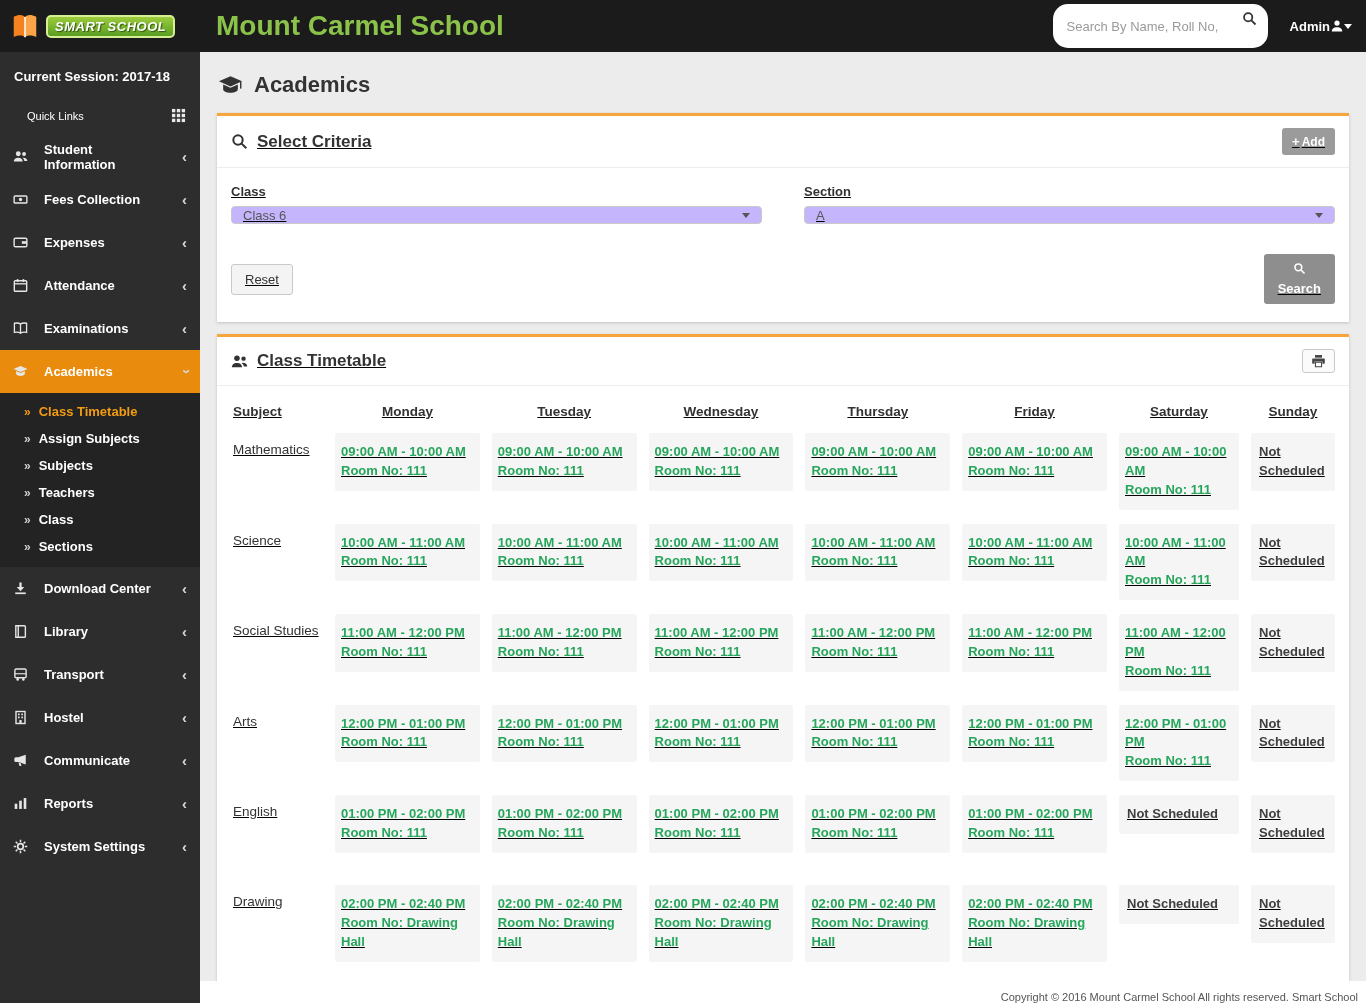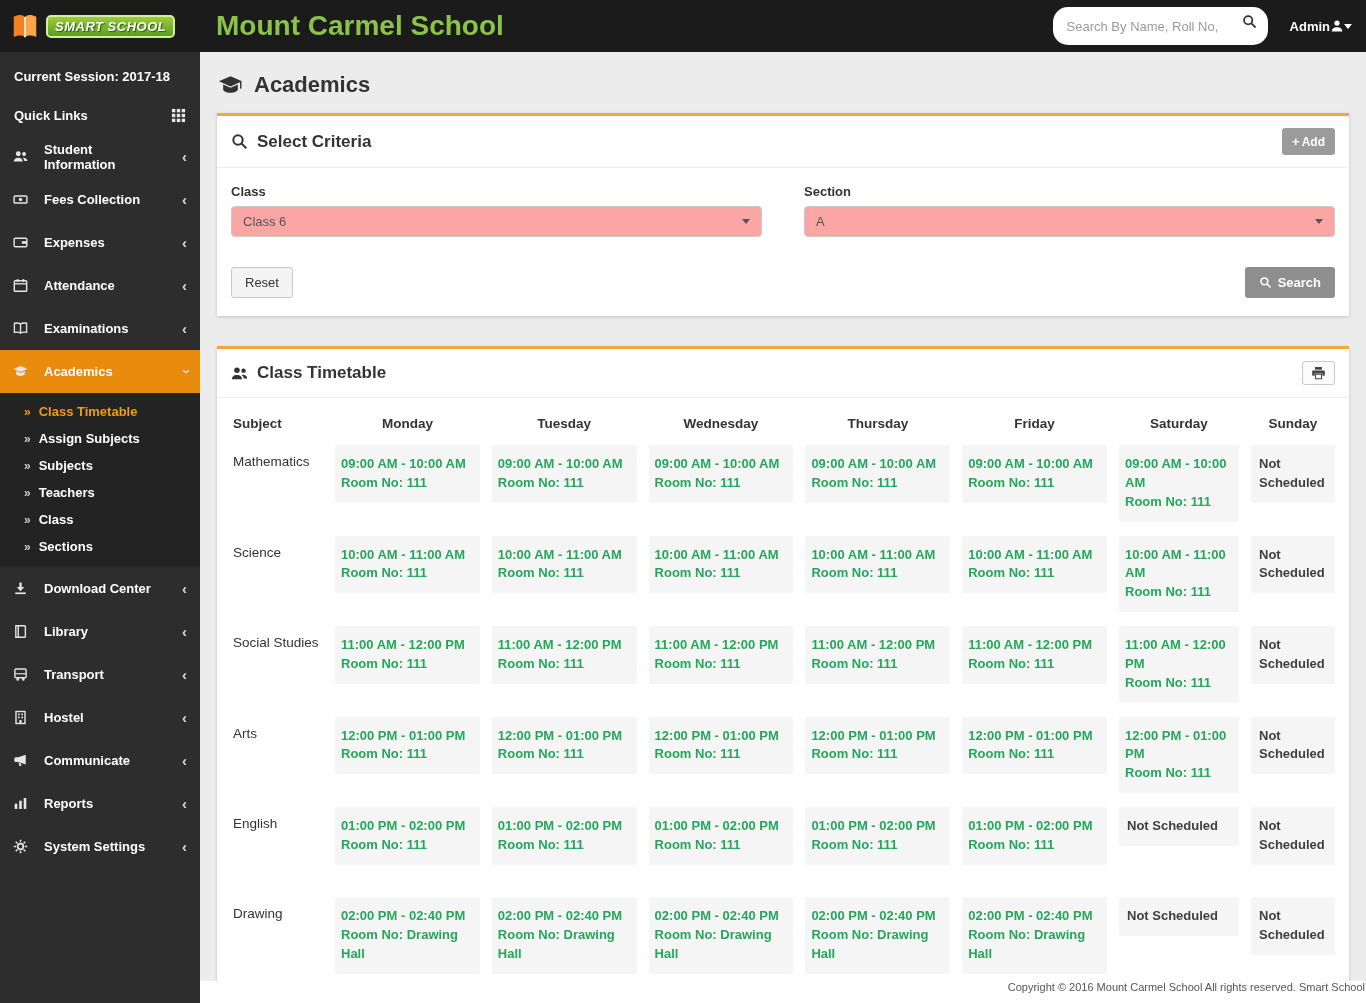--- a/index.html
+++ b/index.html
@@ -10,38 +10,38 @@
   .topbar { height:52px; display:flex; background:#1b1b1b; align-items:stretch; }
   .logo-area { width:200px; flex:0 0 200px; display:flex; align-items:center; gap:6px; padding-left:10px; }
   .logo-book svg { width:30px; height:30px; display:block; }
   .logo-badge { background:linear-gradient(180deg,#9ccc3c,#5a9e21); border:2px solid #d6ef95;
     border-radius:5px; color:#fff; font-style:italic; font-weight:bold; font-size:13px;
     letter-spacing:.5px; padding:2px 7px; text-shadow:1px 1px 1px #33550e; white-space:nowrap; }
   .topbar-rest { flex:1; display:flex; align-items:center; padding:0 14px 0 16px; }
   .school-name { color:#8bc34a; font-size:28px; font-weight:bold; }
   .topbar-right { margin-left:auto; display:flex; align-items:center; gap:22px; }
   .searchbox { position:relative; }
-  .searchbox input { width:215px; height:38px; border:none; border-radius:15px; padding:0 34px 0 14px;
+  .searchbox input { width:215px; height:44px; border:none; border-radius:15px; padding:0 34px 0 14px;
     font-size:13px; color:#333; outline:none; font-family:"Liberation Sans", sans-serif; background:#fff; }
   .searchbox input::placeholder { color:#9a9a9a; }
   .searchbox .mag { position:absolute; right:11px; top:7px; width:15px; height:15px; color:#333; cursor:pointer; }
   .admin { display:flex; align-items:center; color:#fff; font-size:13px; font-weight:bold; cursor:pointer; }
   .admin .person { width:14px; height:14px; color:#fff; }
   .caret-down { width:0; height:0; border-left:4px solid transparent; border-right:4px solid transparent;
     border-top:5px solid #fff; display:inline-block; }
 
   
   .body-row { display:flex; height:951px; }
   .sidebar { width:200px; flex:0 0 200px; background:#2d2d2d; color:#f2f2f2; overflow:hidden; }
   .main-col { flex:1; display:flex; flex-direction:column; background:#ececec; min-width:0; }
 
   
   .session { padding:17px 14px 14px; font-size:13px; color:#fff; font-weight:600; }
   .quicklinks { display:flex; justify-content:space-between; align-items:center; padding:10px 14px 12px;
-    font-size:13px; font-weight:bold; color:#fff; cursor:pointer; }
+    font-size:11px; font-weight:normal; color:#fff; cursor:pointer;margin-left:13px; }
   .quicklinks .grid-ic { width:15px; height:15px; color:#e8e8e8; }
   .menu-item { height:43px; display:flex; align-items:center; gap:16px; padding:0 13px;
     font-size:13px; color:#fff; cursor:pointer; font-weight:600; }
   .menu-item.active { background:#e98b0d; }
   .mi-icon { width:15px; height:15px; flex:0 0 15px; color:#e6e6e6; display:flex; }
   .mi-icon svg { width:15px; height:15px; }
   .mi-label { flex:1; }
   .chev { color:#d8d8d8; font-size:15px; font-weight:bold; line-height:1; display:inline-block; }
   .chev.down { transform:rotate(-90deg); }
   .submenu { background:#232323; padding:5px 0 7px; }
@@ -50,64 +50,64 @@
   .submenu-item .sub-arrow { color:#cfcfcf; font-size:12px; }
   .submenu-item.active, .submenu-item.active .sub-arrow { color:#f39c12; }
 
   
   .content { flex:1; padding:12px 17px 0; overflow:hidden; }
   .page-title { display:flex; align-items:center; gap:11px; margin:8px 0 15px 1px;
     font-size:22px; color:#333; font-weight:bold; }
   .page-title .cap { width:25px; height:25px; color:#333; }
 
   .card { background:#fff; border-top:3px solid #f6a63b; box-shadow:0 1px 3px rgba(0,0,0,.18);
-    margin-bottom:30px; }
+    margin-bottom:12px;text-decoration:underline; }
   .card-header { display:flex; align-items:center; gap:9px; padding:12px 14px;
     border-bottom:1px solid #ededed; font-size:17px; color:#333; font-weight:bold; }
   .hdr-icon { width:17px; height:17px; color:#333; flex:0 0 auto; }
   .add-btn { margin-left:auto; background:#9b9b9b; color:#fff; border:none; border-radius:3px;
     font-size:12px; font-weight:bold; padding:6px 10px; display:flex; align-items:center; gap:2px;
     cursor:pointer; font-family:inherit; }
   .add-btn .plus { font-size:13px; font-weight:bold; }
   .print-btn { margin-left:auto; background:#fbfbfb; border:1px solid #c9c9c9; border-radius:3px;
     padding:4px 8px; cursor:pointer; display:flex; align-items:center; }
   .print-btn svg { width:15px; height:14px; color:#444; }
 
   .criteria-body { padding:16px 14px 18px; }
   .form-row { display:flex; gap:42px; }
   .form-col { flex:1; min-width:0; }
   .form-label { display:block; font-size:13px; font-weight:bold; color:#333; margin-bottom:7px; }
-  .select { height:31px; border:1px solid #c9c9c9; border-radius:4px; background:#fca5a5;
+  .select { height:18px; border:1px solid #c9c9c9; border-radius:4px; background:#c4b5fd;
     display:flex; align-items:center; justify-content:space-between; padding:0 11px;
     font-size:13px; color:#555; cursor:pointer; }
   .select .sel-caret { width:0; height:0; border-left:4px solid transparent; border-right:4px solid transparent;
     border-top:5px solid #555; }
   .btn-row { display:flex; justify-content:space-between; align-items:center; margin-top:30px; }
   .reset-btn { background:#f4f4f4; border:1px solid #c9c9c9; border-radius:3px; padding:7px 13px;
     font-size:13px; color:#333; cursor:pointer; font-family:inherit; }
   .search-btn { background:#8e8e8e; border:none; border-radius:3px; padding:8px 14px; font-size:13px;
-    font-weight:bold; color:#fff; cursor:pointer; display:flex; align-items:center; gap:6px; font-family:inherit; }
+    font-weight:bold; color:#fff; cursor:pointer; display:flex; align-items:center; gap:6px; font-family:inherit;flex-direction:column; }
   .search-btn svg { width:13px; height:13px; color:#fff; }
 
   
   .tt-body { padding:6px 14px 42px; }
   .tt-head, .tt-row { display:grid; grid-template-columns:92px repeat(5,1fr) 120px 84px;
     column-gap:12px; align-items:start; }
   .tt-col-header { font-size:13.5px; font-weight:bold; color:#333; text-align:center; padding:12px 0 14px; }
   .tt-col-header.subject-col { text-align:left; padding-left:2px; }
   .tt-row { margin-bottom:14px; min-height:76px; }
   .tt-subject { font-size:13.5px; color:#333; padding:8px 0 0 2px; line-height:1.35; }
   .tt-cell { border-radius:2px; background:#f5f5f5; text-align:left; padding:10px 6px;
     font-size:13px; font-weight:bold; line-height:1.45; }
   .tt-cell.sched { color:#26a65b; }
   .tt-cell.ns { color:#3f3f3f; padding:10px 8px; }
 
   
   .page-footer { height:22px; background:#fff; font-size:11px; color:#555;
-    display:flex; align-items:flex-start; justify-content:flex-end; padding:0 1px; }
+    display:flex; align-items:flex-end; justify-content:flex-end; padding:0 8px; }
 </style>
 </head>
 <body>
 
 <div class="topbar">
   <div class="logo-area">
     <span class="logo-book">
       <svg viewBox="0 0 16 16">
           <path d="M2 3c3-1.4 4.9-1 6 .2V14c-1.1-1.1-3-1.4-6-.2z" fill="#f58220"></path>
           <path d="M14 3c-3-1.4-4.9-1-6 .2V14c1.1-1.1 3-1.4 6-.2z" fill="#fca44a"></path>

